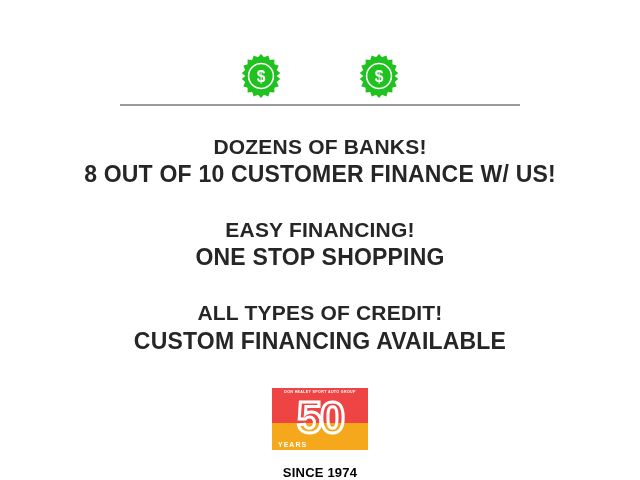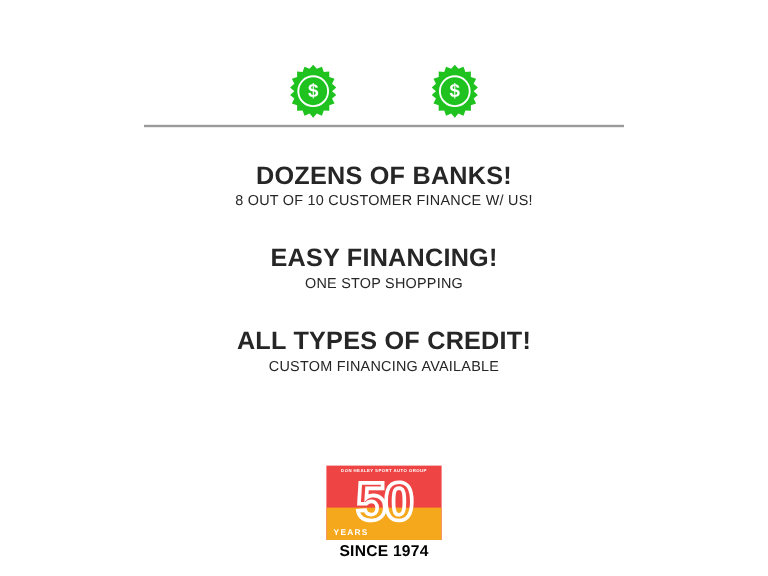--- a/index.html
+++ b/index.html
@@ -78,22 +78,22 @@
     color: #262626;
     line-height: 1.30;
     white-space: nowrap;
     letter-spacing: 0.2px;
   }
   .line.head {
     font-size: 21px;
     font-weight: bold;
   }
   .line.sub {
-    font-size: 12px;
-    font-weight: 400;
+    font-size: 23px;
+    font-weight: 700;
   }
 
   
   .logo {
     position: absolute;
     left: 50%;
     top: 388px;
     transform: translateX(-50%);
     width: 96px;
   }
@@ -150,21 +150,21 @@
     line-height: 1;
   }
   .logo-since {
     width: 96px;
     text-align: center;
     color: #000000;
     font-size: 13px;
     font-weight: bold;
     letter-spacing: 0.2px;
     line-height: 1;
-    padding-top: 2px;
+    padding-top: 16px;
   }
 </style>
 </head>
 <body>
 
 <div class="slide">
 
   <div class="header">
 
     <svg class="gear-icon left" viewBox="0 0 100 100">

